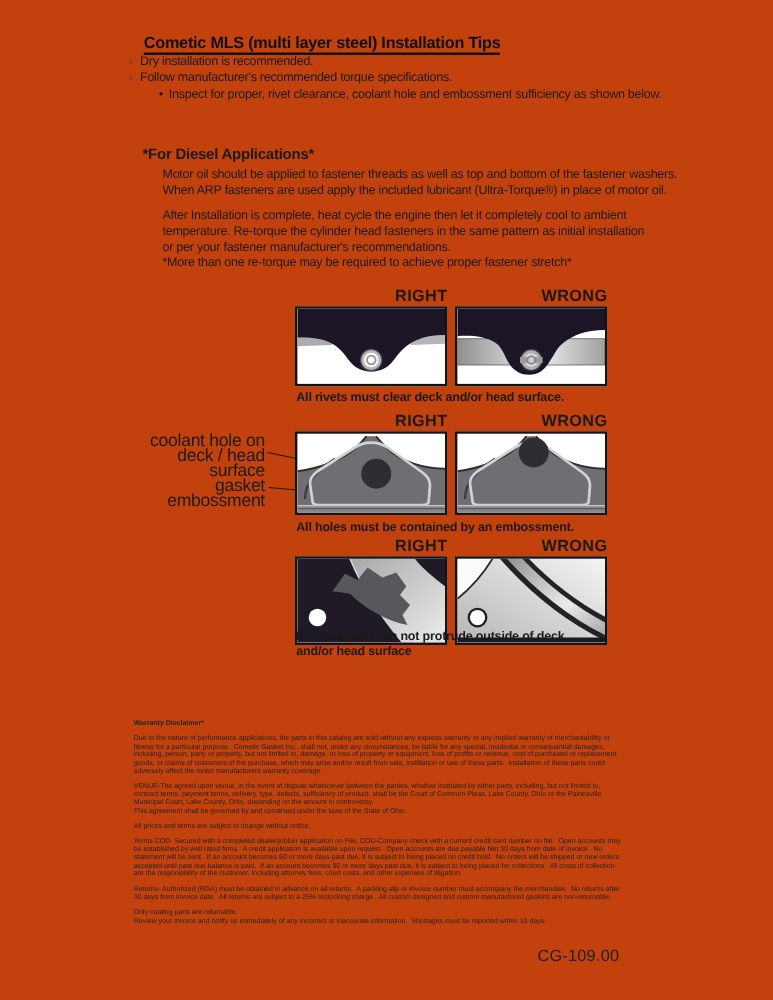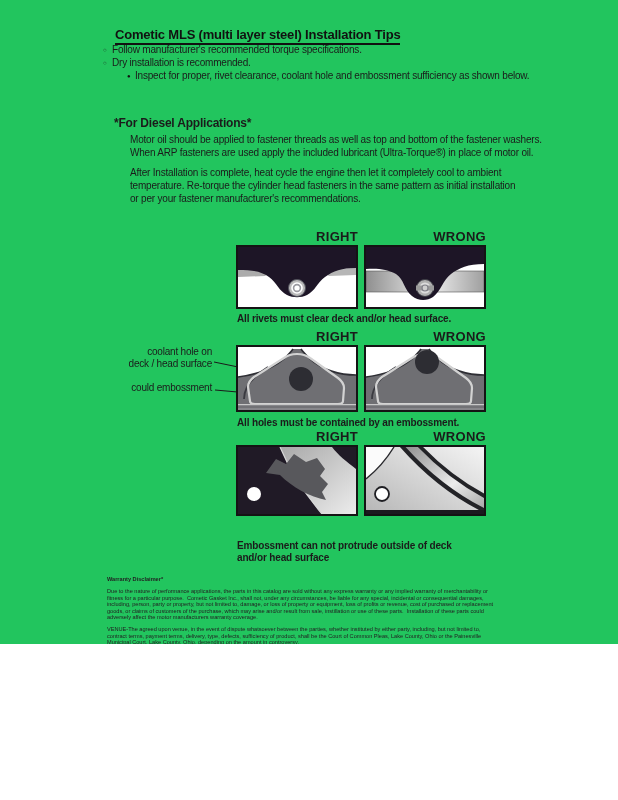--- a/index.html
+++ b/index.html
@@ -1,56 +1,57 @@
 <!DOCTYPE html>
 <html><head>
 <meta charset="utf-8">
 <style>
   html,body{margin:0;padding:0;background:#ffffff;}
-  .page{position:relative;width:618px;height:644px;background:#22c55e;overflow:hidden;
+  .page{position:relative;width:618px;height:800px;background:#c2410c;overflow:hidden;
         font-family:"Liberation Sans", sans-serif;color:#1b1b1b;}
   .abs{position:absolute;}
   .page-title{font-size:13px;font-weight:bold;letter-spacing:-0.2px;color:#111;
               border-bottom:2px solid #111;padding-bottom:1px;white-space:nowrap;}
   .body-text{font-size:10px;letter-spacing:-0.2px;line-height:13px;white-space:pre-line;margin-left:16px;}
   .bullet-row{position:relative;font-size:10px;letter-spacing:-0.2px;line-height:13px;padding-left:9px;white-space:nowrap;}
   .bullet-row::before{content:"○";position:absolute;left:0;top:1px;font-size:6px;color:#222;}
   .sub-bullet-row{position:relative;font-size:10px;letter-spacing:-0.2px;line-height:13px;margin-left:24px;padding-left:8px;white-space:nowrap;}
   .sub-bullet-row::before{content:"●";position:absolute;left:0;top:1px;font-size:6px;color:#111;}
   .section-heading{font-size:12px;font-weight:bold;letter-spacing:-0.2px;white-space:nowrap;}
   .fig-label{font-size:13px;font-weight:bold;letter-spacing:0.3px;text-align:right;width:122px;}
   .panel{width:118px;border:2px solid #141414;background:#fff;font-size:0;line-height:0;}
   .fig-caption{font-size:10px;font-weight:bold;letter-spacing:-0.15px;line-height:11.5px;white-space:pre-line;}
-  .callout-label{font-size:10px;letter-spacing:-0.2px;line-height:12px;text-align:right;width:112px;white-space:pre-line;}
+  .callout-label{font-size:14px;letter-spacing:-0.2px;line-height:12px;text-align:right;width:112px;white-space:pre-line;}
   .fineprint{width:420px;font-size:5.6px;line-height:6.4px;color:#222;}
   .fp-heading{font-weight:bold;margin:0 0 6px 0;white-space:pre;}
   .fp-block{margin:0 0 6px 0;white-space:pre;}
   .doc-code{font-size:13px;letter-spacing:0.2px;color:#222;margin-left:40px;}
 </style>
 </head>
 <body>
 
 <div class="page">
 
   <div class="abs" style="left:115px;top:25px;">
     <span class="page-title">Cometic MLS (multi layer steel) Installation Tips</span>
   </div>
 
   <div class="abs" style="left:103px;top:43px;">
+    <div class="bullet-row">Dry installation is recommended.</div>
     <div class="bullet-row">Follow manufacturer's recommended torque specifications.</div>
-    <div class="bullet-row">Dry installation is recommended.</div>
     <div class="sub-bullet-row">Inspect for proper, rivet clearance, coolant hole and embossment sufficiency as shown below.</div>
   </div>
 
   <div class="abs section-heading" style="left:114px;top:116px;">*For Diesel Applications*</div>
   <div class="abs body-text" style="left:114px;top:133px;">Motor oil should be applied to fastener threads as well as top and bottom of the fastener washers.
 When ARP fasteners are used apply the included lubricant (Ultra-Torque®) in place of motor oil.</div>
   <div class="abs body-text" style="left:114px;top:166px;">After Installation is complete, heat cycle the engine then let it completely cool to ambient
 temperature. Re-torque the cylinder head fasteners in the same pattern as initial installation
 or per your fastener manufacturer's recommendations.</div>
+  <div class="abs body-text" style="left:114px;top:204px;">*More than one re-torque may be required to achieve proper fastener stretch*</div>
 
   <div class="abs fig-label" style="left:236px;top:229px;">RIGHT</div>
   <div class="abs fig-label" style="left:364px;top:229px;">WRONG</div>
 
   <div class="abs panel" style="left:236px;top:245px;">
     <svg width="118" height="60" viewBox="0 0 118 60">
       <rect x="0" y="0" width="118" height="60" fill="#ffffff"></rect>
       <polygon points="0,23 36,23 27,29 0,30" fill="#ababab"></polygon>
       <polygon points="118,21 82,23 91,29 118,28" fill="#b6b6b6"></polygon>
       <path d="M0,0 H118 V21 C104,21 95,24 87,30 C79,36 77,44 69,48 C63,51 55,51 49,48 C41,44 39,36 31,30 C23,24 14,23 0,23 Z" fill="#1d1526"></path>
@@ -79,21 +80,21 @@
     </svg>
   </div>
 
   <div class="abs fig-caption" style="left:237px;top:313px;">All rivets must clear deck and/or head surface.</div>
 
   <div class="abs fig-label" style="left:236px;top:329px;">RIGHT</div>
   <div class="abs fig-label" style="left:364px;top:329px;">WRONG</div>
 
   <div class="abs callout-label" style="left:100px;top:346px;">coolant hole on
 deck / head surface</div>
-  <div class="abs callout-label" style="left:100px;top:382px;">could embossment</div>
+  <div class="abs callout-label" style="left:100px;top:382px;">gasket embossment</div>
 
   <svg class="abs" style="left:100px;top:344px;" width="266" height="72" viewBox="0 0 266 72">
     <line x1="114" y1="18" x2="196" y2="35" stroke="#1a1a1a" stroke-width="1"></line>
     <line x1="115" y1="46" x2="160" y2="50" stroke="#1a1a1a" stroke-width="1"></line>
   </svg>
 
   <div class="abs panel" style="left:236px;top:345px;">
     <svg width="118" height="63" viewBox="0 0 118 63">
       <rect x="0" y="0" width="118" height="63" fill="#ffffff"></rect>
       <path d="M0,30 C16,28 34,22 46,12 C50,8 53,5 55,2 L63,2 C65,5 68,8 72,12 C84,23 102,28 118,28 L118,63 L0,63 Z" fill="#6f6f73"></path>
@@ -160,21 +161,21 @@
       <rect x="0" y="0" width="118" height="67" fill="url(#gw3bg)"></rect>
       <path d="M0,0 H28 C20,13 10,24 0,32 Z" fill="#fbfbfb"></path>
       <path d="M28,0 C20,13 10,24 0,32" fill="none" stroke="#2a2a2e" stroke-width="1.4"></path>
       <path d="M40,-6 C68,26 96,46 126,60" fill="none" stroke="#232327" stroke-width="17"></path>
       <path d="M42,-4 C70,27 97,46 124,59" fill="none" stroke="url(#gw3band)" stroke-width="9"></path>
       <rect x="0" y="63" width="118" height="4" fill="#1b1b1f"></rect>
       <circle cx="16" cy="47" r="7" fill="#ffffff" stroke="#1f1f23" stroke-width="1.8"></circle>
     </svg>
   </div>
 
-  <div class="abs fig-caption" style="left:237px;top:540px;">Embossment can not protrude outside of deck
+  <div class="abs fig-caption" style="left:237px;top:504px;">Embossment can not protrude outside of deck
 and/or head surface</div>
 
   <div class="abs fineprint" style="left:107px;top:576px;">
     <div class="fp-heading">Warranty Disclaimer*</div>
     <div class="fp-block">Due to the nature of performance applications, the parts in this catalog are sold without any express warranty or any implied warranty of merchantability or
 fitness for a particular purpose.  Cometic Gasket Inc., shall not, under any circumstances, be liable for any special, incidental or consequential damages,
 including, person, party or property, but not limited to, damage, or loss of property or equipment, loss of profits or revenue, cost of purchased or replacement
 goods, or claims of customers of the purchase, which may arise and/or result from sale, instillation or use of these parts.  Installation of these parts could
 adversely affect the motor manufacturers warranty coverage.</div>
     <div class="fp-block">VENUE-The agreed upon venue, in the event of dispute whatsoever between the parties, whether instituted by either party, including, but not limited to,

